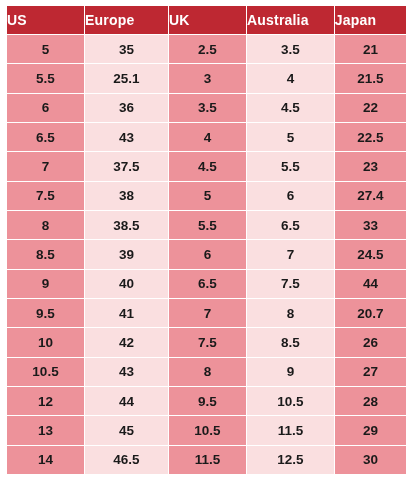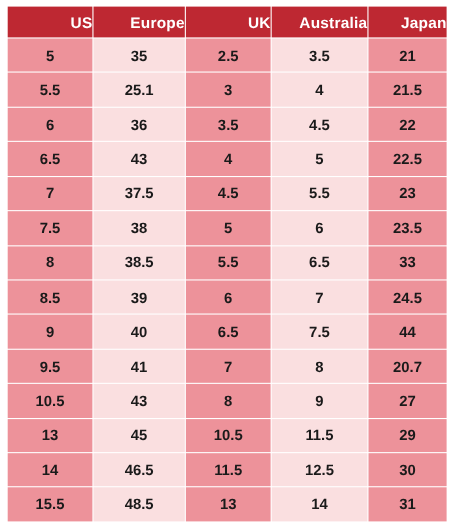--- a/index.html
+++ b/index.html
@@ -29,21 +29,21 @@
     border-spacing: 1px 1px;
     background: #ffffff;
     table-layout: fixed;
   }
 
   table.chart th {
     background: #be2832;
     color: #ffffff;
     font-size: 14px;
     font-weight: bold;
-    text-align: right;
+    text-align: left;
     letter-spacing: 0.2px;
     height: 28px;
     padding: 0;
     border: 0;
   }
 
   table.chart td {
     text-align: center;
     font-size: 13.5px;
     font-weight: bold;
@@ -119,21 +119,21 @@
           <td class="col-even">37.5</td>
           <td class="col-odd">4.5</td>
           <td class="col-even">5.5</td>
           <td class="col-odd">23</td>
         </tr>
         <tr>
           <td class="col-odd">7.5</td>
           <td class="col-even">38</td>
           <td class="col-odd">5</td>
           <td class="col-even">6</td>
-          <td class="col-odd">23.5</td>
+          <td class="col-odd">27.4</td>
         </tr>
         <tr>
           <td class="col-odd">8</td>
           <td class="col-even">38.5</td>
           <td class="col-odd">5.5</td>
           <td class="col-even">6.5</td>
           <td class="col-odd">33</td>
         </tr>
         <tr>
           <td class="col-odd">8.5</td>
@@ -150,42 +150,49 @@
           <td class="col-odd">44</td>
         </tr>
         <tr>
           <td class="col-odd">9.5</td>
           <td class="col-even">41</td>
           <td class="col-odd">7</td>
           <td class="col-even">8</td>
           <td class="col-odd">20.7</td>
         </tr>
         <tr>
+          <td class="col-odd">10</td>
+          <td class="col-even">42</td>
+          <td class="col-odd">7.5</td>
+          <td class="col-even">8.5</td>
+          <td class="col-odd">26</td>
+        </tr>
+        <tr>
           <td class="col-odd">10.5</td>
           <td class="col-even">43</td>
           <td class="col-odd">8</td>
           <td class="col-even">9</td>
           <td class="col-odd">27</td>
+        </tr>
+        <tr>
+          <td class="col-odd">12</td>
+          <td class="col-even">44</td>
+          <td class="col-odd">9.5</td>
+          <td class="col-even">10.5</td>
+          <td class="col-odd">28</td>
         </tr>
         <tr>
           <td class="col-odd">13</td>
           <td class="col-even">45</td>
           <td class="col-odd">10.5</td>
           <td class="col-even">11.5</td>
           <td class="col-odd">29</td>
         </tr>
         <tr>
           <td class="col-odd">14</td>
           <td class="col-even">46.5</td>
           <td class="col-odd">11.5</td>
           <td class="col-even">12.5</td>
           <td class="col-odd">30</td>
         </tr>
-        <tr>
-          <td class="col-odd">15.5</td>
-          <td class="col-even">48.5</td>
-          <td class="col-odd">13</td>
-          <td class="col-even">14</td>
-          <td class="col-odd">31</td>
-        </tr>
       </tbody>
   </table>
 </div>
 
 </body></html>

